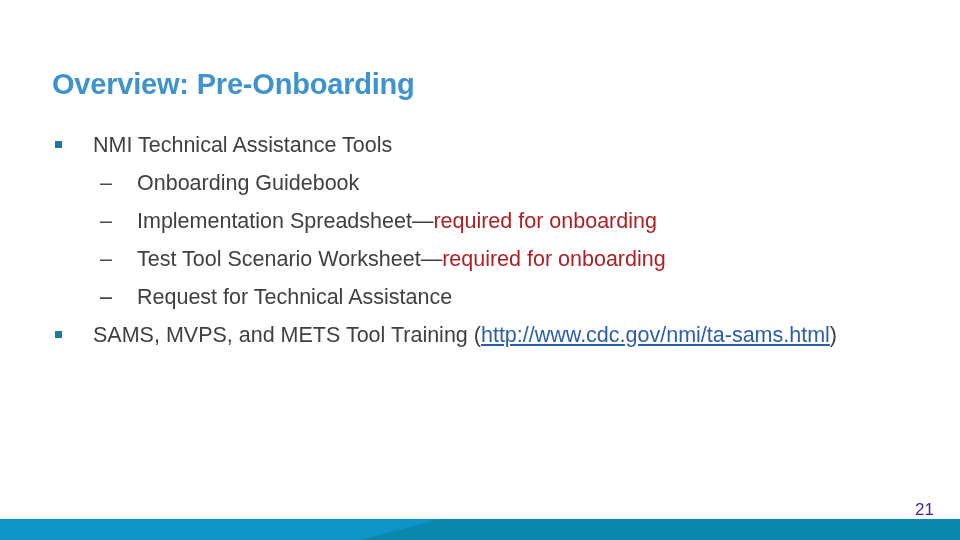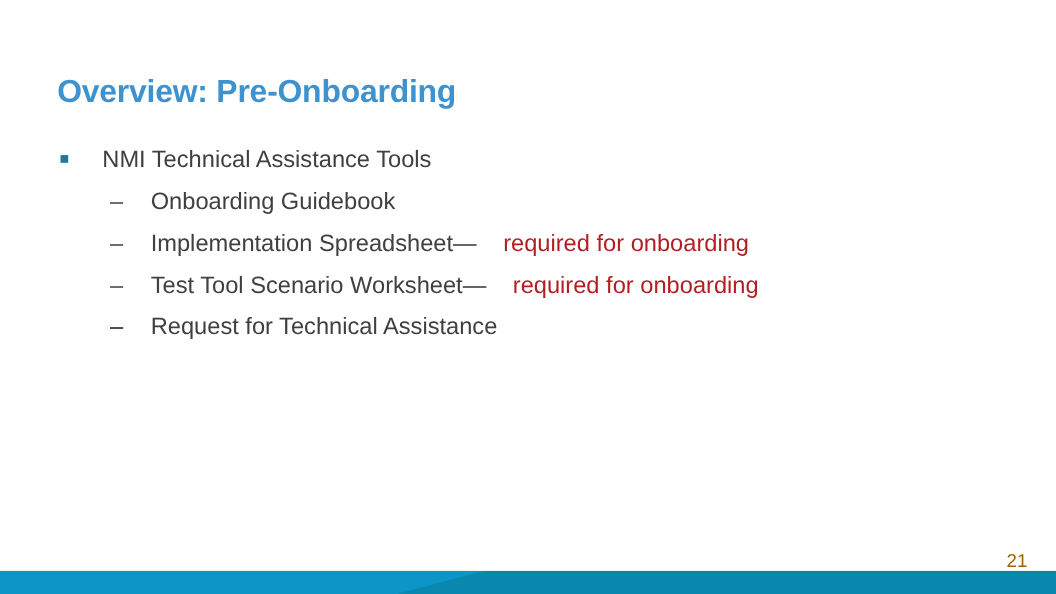--- a/index.html
+++ b/index.html
@@ -70,37 +70,37 @@
   .lvl2 > .dash-bullet {
     position: absolute;
     left: 48px;
     top: 0;
     font-size: 21.5px;
     line-height: 38px;
     color: #4a4a4a;
   }
 
   .txt-dark { color: #404040; text-align: right; }
-  .txt-red  { color: #b01f24; margin-left: 24px; }
+  .txt-red  { color: #b01f24; }
 
   .link {
     color: #2b5fa8;
     text-decoration: underline;
     text-underline-offset: 2px;
   }
 
   .paren { color: #404040; }
 
   
   .page-number {
     position: absolute;
     right: 26px;
     top: 500px;
     font-size: 17px;
-    color: #a16207;
+    color: #4c1d95;
     font-weight: normal;
   }
 
   
   .bottom-bar {
     position: absolute;
     left: 0;
     right: 0;
     bottom: 0;
     height: 21px;
@@ -148,20 +148,24 @@
 
     <div class="lvl2">
       <span class="dash-bullet">–</span>
     </div>
 
     <div class="lvl2">
       <span class="dash-bullet">–</span>
       <span>Request for Technical Assistance</span>
     </div>
 
+    <div class="lvl1">
+      <span class="sq-bullet"></span>
+      <span>SAMS, MVPS, and METS Tool Training (</span><a class="link" href="#">http://www.cdc.gov/nmi/ta-sams.html</a><span class="paren">)</span>
+    </div>
 
   </div>
 
   <div class="page-number">21</div>
 
   <div class="bottom-bar">
     <div class="bottom-bar-left"></div>
   </div>
 
 </div>

